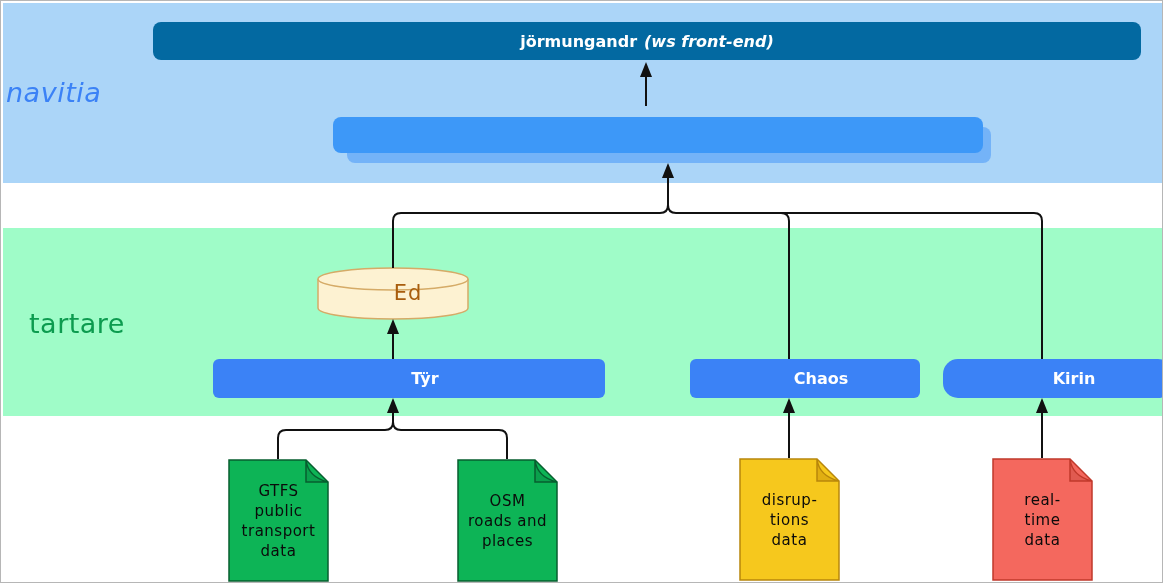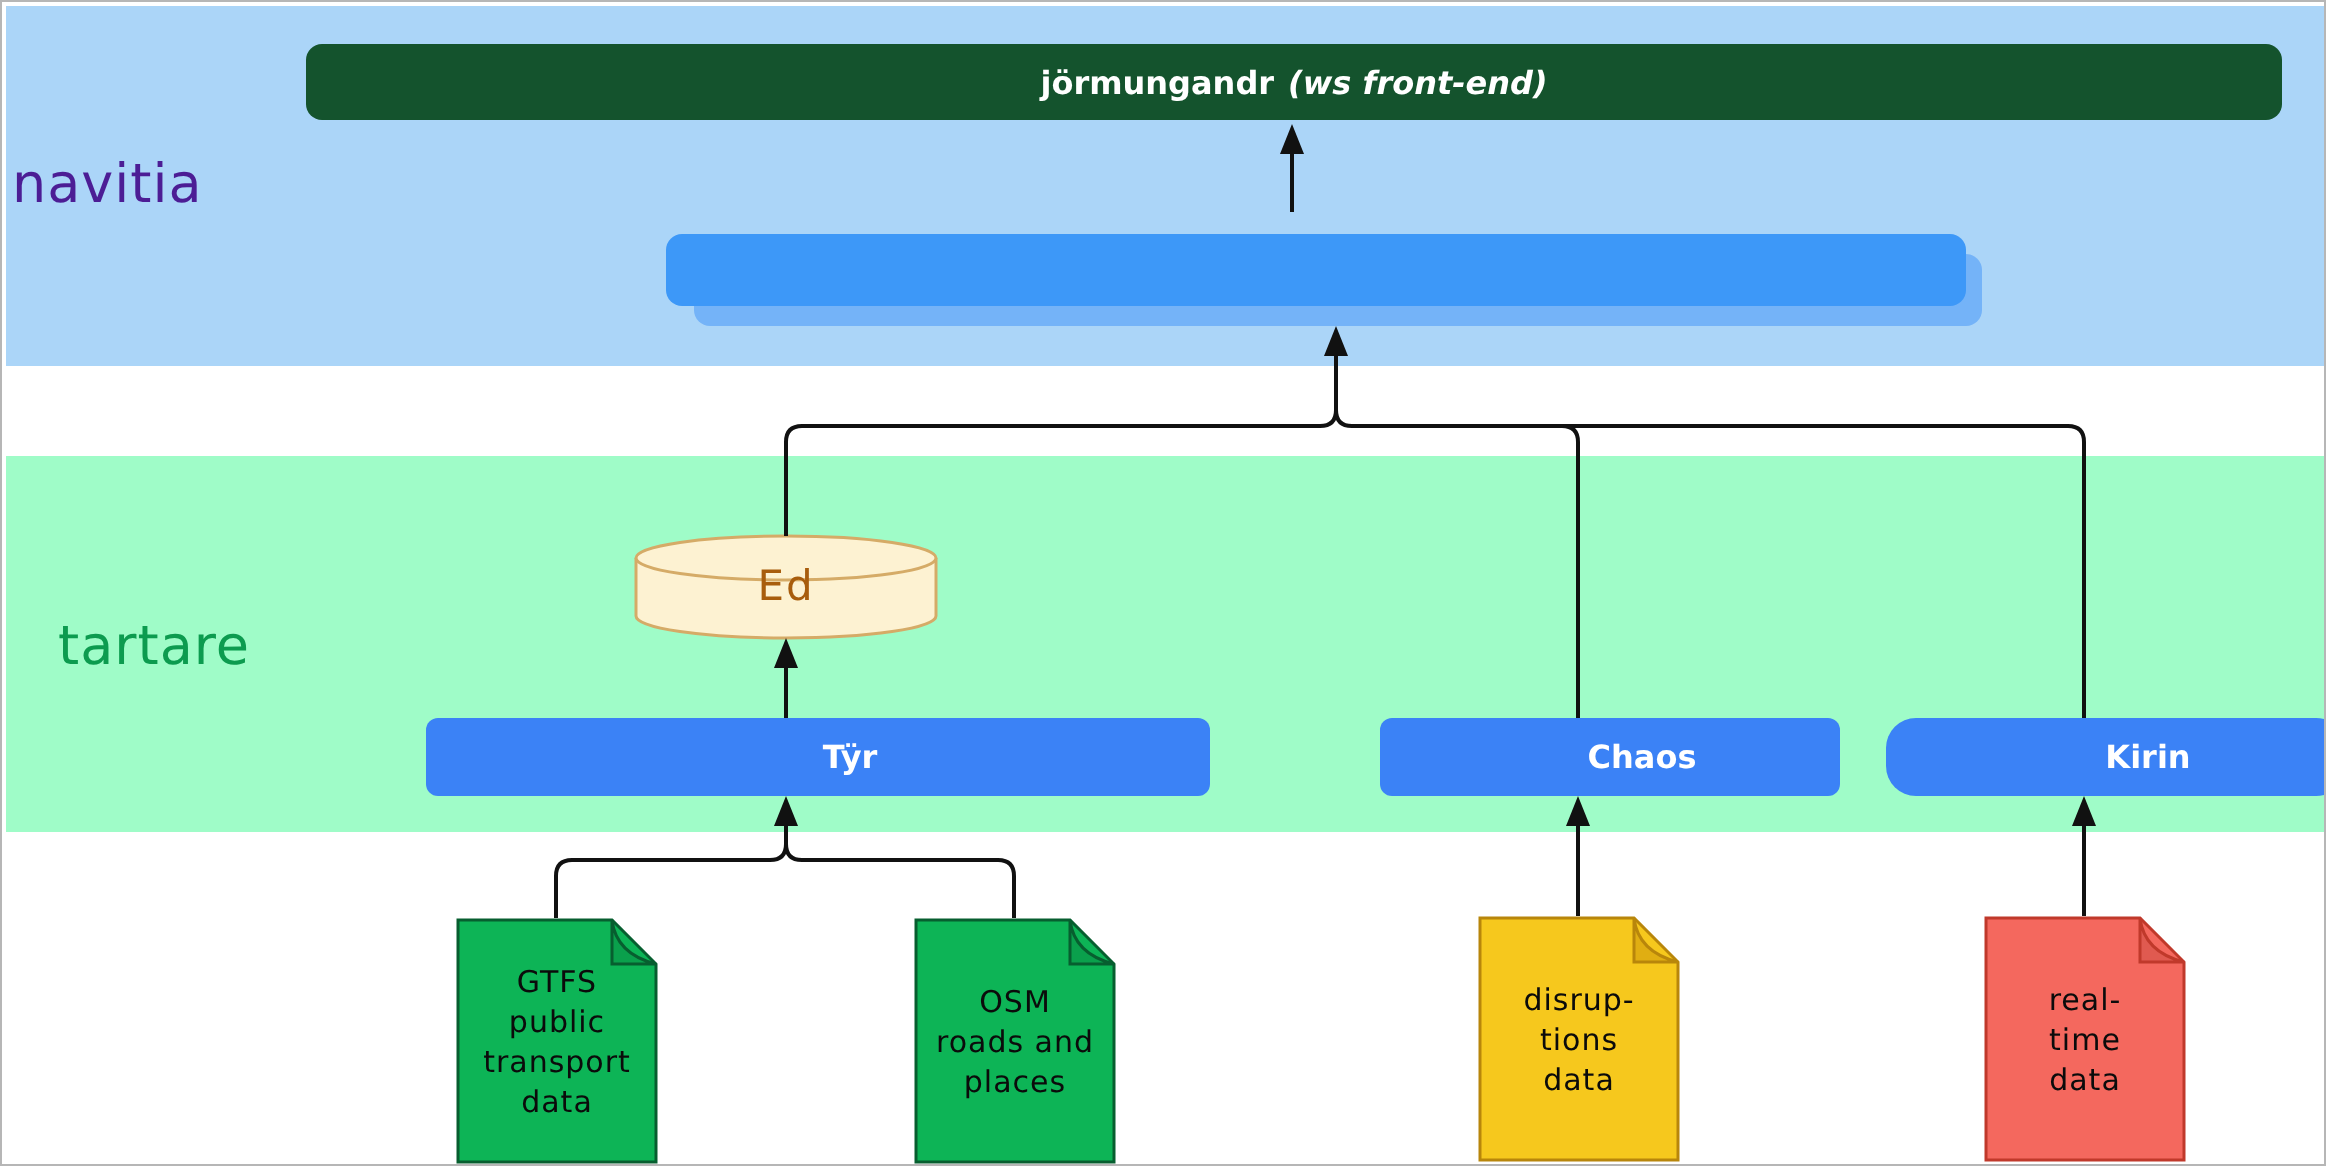--- a/index.html
+++ b/index.html
@@ -6,42 +6,42 @@
   .canvas{
     position:relative;width:1163px;height:583px;
     background:#ffffff;overflow:hidden;box-sizing:border-box;
     border:1px solid #b6b6b6;
     font-family:"DejaVu Sans","Liberation Sans",sans-serif;
   }
   .band{position:absolute;left:2px;width:1159px;}
   .band-navitia{top:2px;height:180px;background:#abd5f8;}
   .band-tartare{top:227px;height:188px;background:#9ffcc8;}
   .band-label{position:absolute;font-size:27px;font-weight:500;letter-spacing:0.5px;}
-  .navitia-label{left:5px;top:76px;color:#4c1d95;}
+  .navitia-label{left:5px;top:76px;color:#3b82f6;font-style:italic;}
   .tartare-label{left:4px;top:307px;color:#0c9b4f;margin-left:24px;}
 
   .node{
     position:absolute;display:flex;align-items:center;justify-content:center;
     color:#ffffff;font-weight:bold;font-size:16px;border-radius:8px;
   }
-  .jormungandr{left:152px;top:21px;width:988px;height:38px;background:#14532d;}
+  .jormungandr{left:152px;top:21px;width:988px;height:38px;background:#0369a1;}
   .jormungandr em{font-style:italic;margin-left:7px;}
   .kraken{left:321px;top:105px;width:650px;height:37px;background:#0a82f5;z-index:4;}
   .kraken-shadow1{position:absolute;left:332px;top:116px;width:650px;height:36px;border-radius:8px;background:#3d98f8;z-index:3;}
   .kraken-shadow2{position:absolute;left:346px;top:126px;width:644px;height:36px;border-radius:8px;background:#74b3f8;z-index:2;}
   .small{height:39px;background:#3b82f6;border-radius:6px;z-index:4;padding-left:32px;}
   .tyr{left:212px;top:358px;width:360px;}
   .chaos{left:689px;top:358px;width:198px;}
   .kirin{left:942px;top:358px;width:198px;border-radius:15px;}
 
   .cylinder{position:absolute;left:316px;top:266px;width:152px;height:53px;z-index:4;}
   .cylinder svg{position:absolute;left:0;top:0;}
   .cyl-label{
     position:absolute;left:0;top:14px;width:152px;text-align:center;
-    font-size:21px;color:#a85d0d;letter-spacing:1px;
+    font-size:21px;color:#a85d0d;letter-spacing:1px;padding-left:15px;
   }
 
   .doc{position:absolute;width:101px;height:123px;z-index:4;}
   .doc svg{position:absolute;left:0;top:0;}
   .doc-text{
     position:absolute;left:0;top:0;width:101px;height:123px;
     display:flex;flex-direction:column;align-items:center;justify-content:center;
     font-size:15px;line-height:20px;color:#0b0b0b;text-align:center;letter-spacing:0.5px;
   }
   .doc-gtfs{left:227px;top:458px;}

